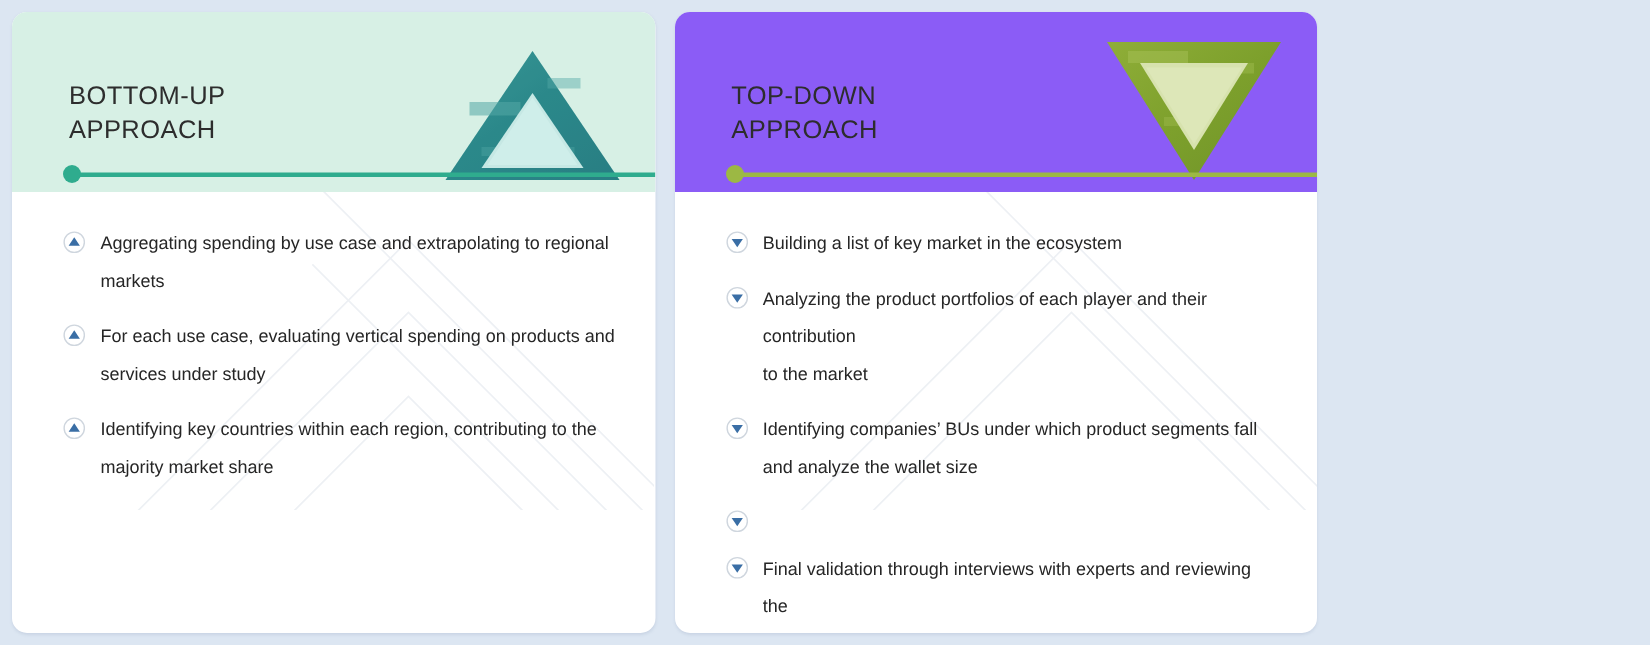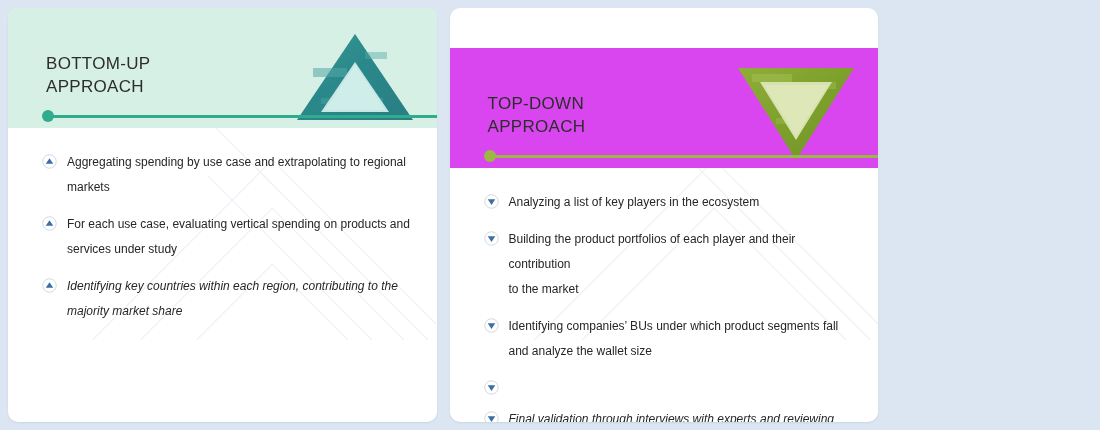--- a/index.html
+++ b/index.html
@@ -40,21 +40,21 @@
     pointer-events: none;
     opacity: 1;
   }
 
   .header-band {
     position: relative;
     height: 120px;
     overflow: hidden;
   }
   .card-left .header-band  { background: #d7f0e5; }
-  .card-right .header-band { background: #d946ef; margin-top: 40px; }
+  .card-right .header-band { background: #8b5cf6; }
 
   .band-title {
     position: absolute;
     left: 38px;
     top: 44px;
     font-size: 17px;
     line-height: 23px;
     letter-spacing: 0.3px;
     color: #2d2d2d;
     white-space: pre-line;
@@ -95,21 +95,21 @@
 
   .bullets {
     position: relative;
     padding: 22px 26px 10px 34px;
   }
   .bullet {
     display: flex;
     align-items: flex-start;
     margin-bottom: 12px;
   }
-  .bullet:last-child { margin-bottom: 0; font-style: italic; }
+  .bullet:last-child { margin-bottom: 0; }
 
   .bullet-icon {
     flex: 0 0 auto;
     width: 15px;
     height: 15px;
     margin-top: 4px;
     margin-right: 10px;
   }
   .bullet-text {
     font-size: 12px;
@@ -231,29 +231,29 @@
       </div>
     </div>
 
     <div class="bullets">
 
       <div class="bullet">
         <svg class="bullet-icon" viewBox="0 0 16 16">
           <circle cx="8" cy="8" r="7.2" fill="#ffffff" stroke="#cfd6de" stroke-width="1"></circle>
           <polygon points="4,5.6 12,5.6 8,11.6" fill="#3a6ea5"></polygon>
         </svg>
-        <span class="bullet-text">Analyzing a list of key players in the ecosystem</span>
-      </div>
-
-      <div class="bullet">
-        <svg class="bullet-icon" viewBox="0 0 16 16">
-          <circle cx="8" cy="8" r="7.2" fill="#ffffff" stroke="#cfd6de" stroke-width="1"></circle>
-          <polygon points="4,5.6 12,5.6 8,11.6" fill="#3a6ea5"></polygon>
-        </svg>
-        <span class="bullet-text">Building the product portfolios of each player and their
+        <span class="bullet-text">Building a list of key market in the ecosystem</span>
+      </div>
+
+      <div class="bullet">
+        <svg class="bullet-icon" viewBox="0 0 16 16">
+          <circle cx="8" cy="8" r="7.2" fill="#ffffff" stroke="#cfd6de" stroke-width="1"></circle>
+          <polygon points="4,5.6 12,5.6 8,11.6" fill="#3a6ea5"></polygon>
+        </svg>
+        <span class="bullet-text">Analyzing the product portfolios of each player and their
 contribution
 to the market</span>
       </div>
 
       <div class="bullet">
         <svg class="bullet-icon" viewBox="0 0 16 16">
           <circle cx="8" cy="8" r="7.2" fill="#ffffff" stroke="#cfd6de" stroke-width="1"></circle>
           <polygon points="4,5.6 12,5.6 8,11.6" fill="#3a6ea5"></polygon>
         </svg>
         <span class="bullet-text">Identifying companies’ BUs under which product segments fall

